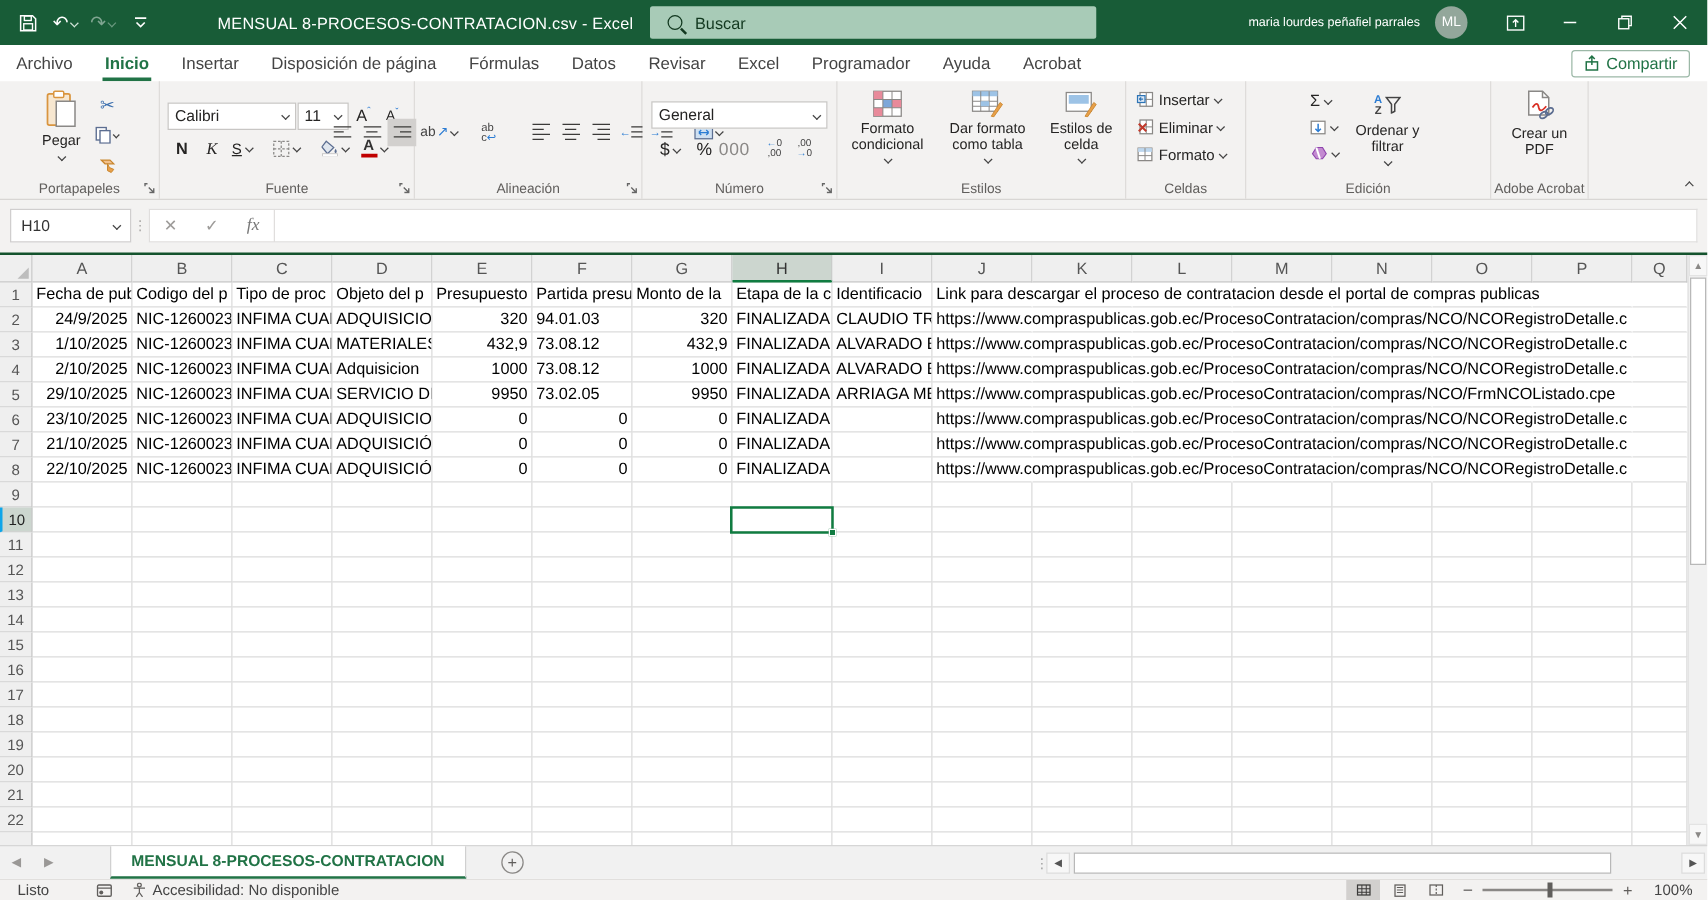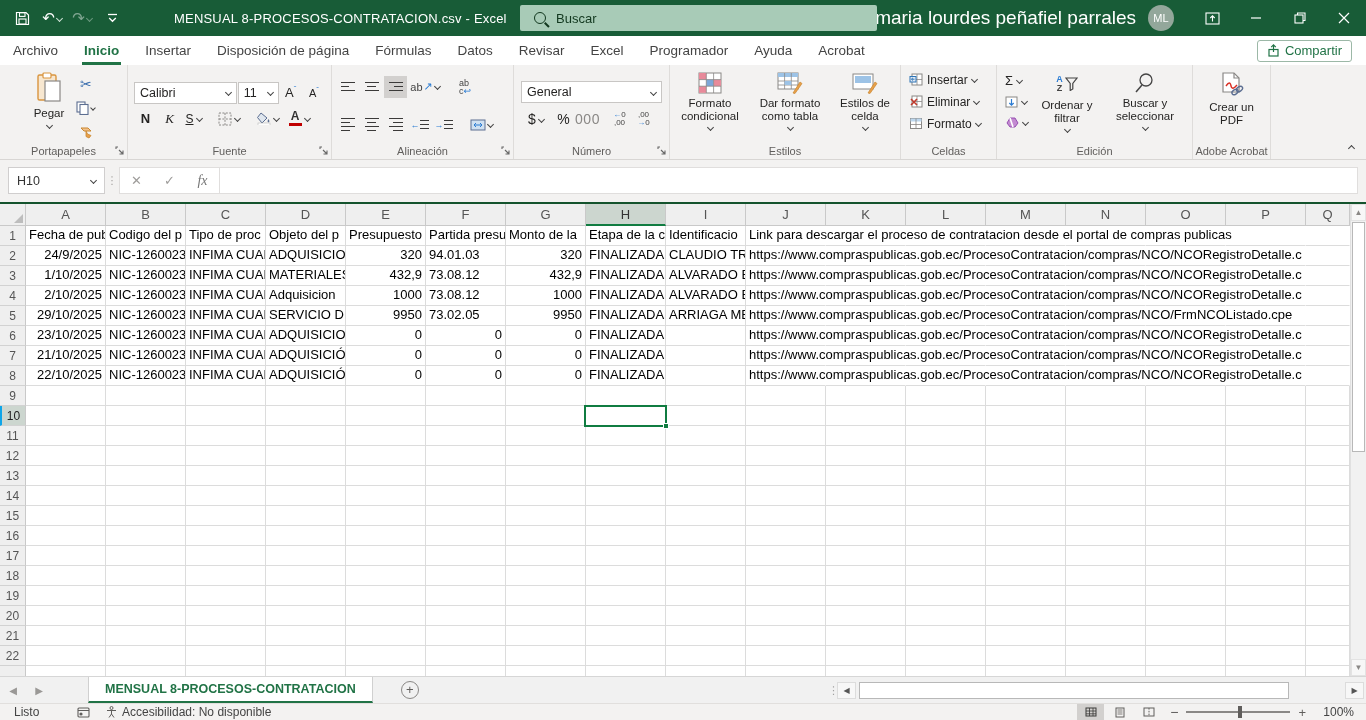--- a/index.html
+++ b/index.html
@@ -10,21 +10,21 @@
   .titlebar{height:36px;background:#185c37;display:flex;align-items:center;color:#fff;position:relative}
   .qat{display:flex;align-items:center;padding-left:8px;gap:2px}
   .qat-btn{width:28px;height:28px;display:flex;align-items:center;justify-content:center;font-size:15px;color:#fff}
   .qat-btn .mini-chev{display:inline-block;width:5px;height:5px;border-right:1.2px solid #cfe3d7;border-bottom:1.2px solid #cfe3d7;transform:rotate(45deg);margin-left:2px}
   .dim{opacity:.45}
   .tb-title{margin-left:48px;font-size:13px;white-space:nowrap;letter-spacing:.2px}
   .searchbox{position:absolute;left:520px;top:5px;width:357px;height:26px;background:#a8cbb7;border-radius:2px;display:flex;align-items:center;gap:10px;padding-left:14px;color:#12381f;font-size:13px}
   .search-glyph{width:12px;height:12px;border:1.6px solid #12381f;border-radius:50%;position:relative;display:inline-block}
   .search-glyph::after{content:"";position:absolute;width:6px;height:1.6px;background:#12381f;transform:rotate(45deg);left:9px;top:11px}
   .tb-right{margin-left:auto;display:flex;align-items:center;height:100%}
-  .tb-user{font-size:19px;margin-right:12px;white-space:nowrap}
+  .tb-user{font-size:10px;margin-right:12px;white-space:nowrap}
   .tb-avatar{width:26px;height:26px;border-radius:50%;background:#93a79b;color:#fff;font-size:11px;display:flex;align-items:center;justify-content:center;margin-right:16px}
   .tb-winbtn{width:44px;height:36px;display:flex;align-items:center;justify-content:center;color:#fff;font-size:14px}
   .tb-winbtn svg{display:block}
 
   
   .tabrow{height:29px;background:#fff;display:flex;align-items:stretch}
   .tablist{display:flex}
   .tab{padding:0 13px;font-size:13.5px;color:#444;display:flex;align-items:center;position:relative;cursor:default;white-space:nowrap}
   .tab.active{color:#217346;font-weight:bold}
   .tab.active::after{content:"";position:absolute;left:11px;right:11px;bottom:0;height:3px;background:#217346}
@@ -294,21 +294,21 @@
     </div>
     <div class="glabel">Fuente</div>
     <div class="launcher">
       <svg width="9" height="9" viewBox="0 0 9 9">
           <path d="M1 3 V1 H3 M4 4 L8 8 M8 4.5 V8 H4.5" fill="none" stroke="#666" stroke-width="1.1"></path>
         </svg>
     </div>
   </div>
 
   <div class="group" style="width:182px">
-    <div class="gcontent" style="flex-direction:column;gap:16px;padding:0 2px">
+    <div class="gcontent" style="gap:16px;padding:0 2px">
       <div class="rowline">
         <div class="smallbtn">
             <span class="ic-lines">
               <i style="width:100%"></i>
               <i style="width:60%"></i>
               <i style="width:100%"></i>
             </span>
           </div>
         <div class="smallbtn">
             <span class="ic-lines" style="align-items:center">
@@ -522,28 +522,20 @@
         </div>
       </div>
       <div class="bigbtn" style="width:66px">
         <span style="display:flex;align-items:center;gap:2px;height:24px">
           <span style="font-size:9px;line-height:9px;color:#2b7cd3;font-weight:bold">A<br><span style="color:#444">Z</span></span>
           <svg width="13" height="14" viewBox="0 0 13 14">
               <path d="M1 1 h11 l-4.2 5.5 V12 l-2.6 1.5 V6.5 z" fill="none" stroke="#444" stroke-width="1.2"></path>
             </svg>
         </span>
         <span class="blabel">Ordenar y filtrar</span>
-        <span class="chev" style="margin-top:2px"></span>
-      </div>
-      <div class="bigbtn" style="width:82px">
-        <svg width="22" height="22" viewBox="0 0 22 22">
-            <circle cx="12" cy="8" r="6" fill="none" stroke="#444" stroke-width="1.3"></circle>
-            <path d="M8 13 L2 20" stroke="#444" stroke-width="1.5"></path>
-          </svg>
-        <span class="blabel">Buscar y seleccionar</span>
         <span class="chev" style="margin-top:2px"></span>
       </div>
     </div>
     <div class="glabel">Edición</div>
   </div>
 
   <div class="group" style="width:78px">
     <div class="gcontent">
       <div class="bigbtn" style="width:70px">
         <svg width="24" height="26" viewBox="0 0 24 26">

